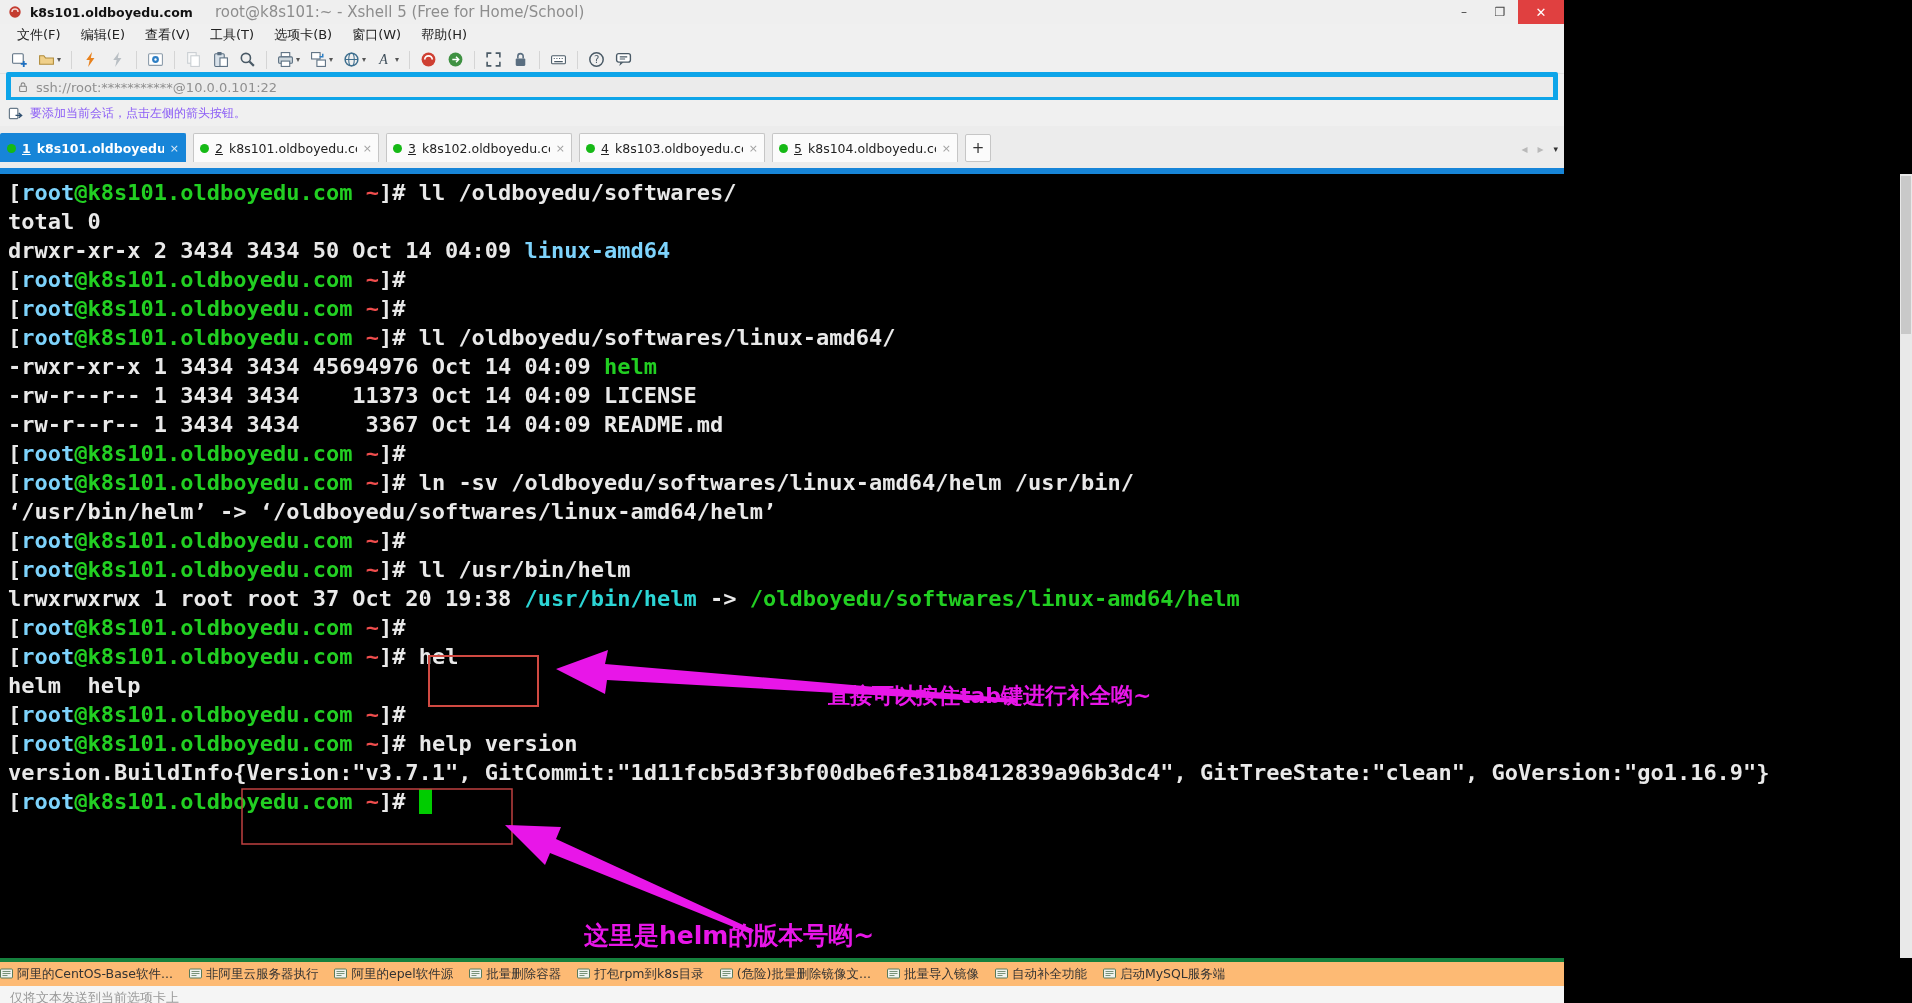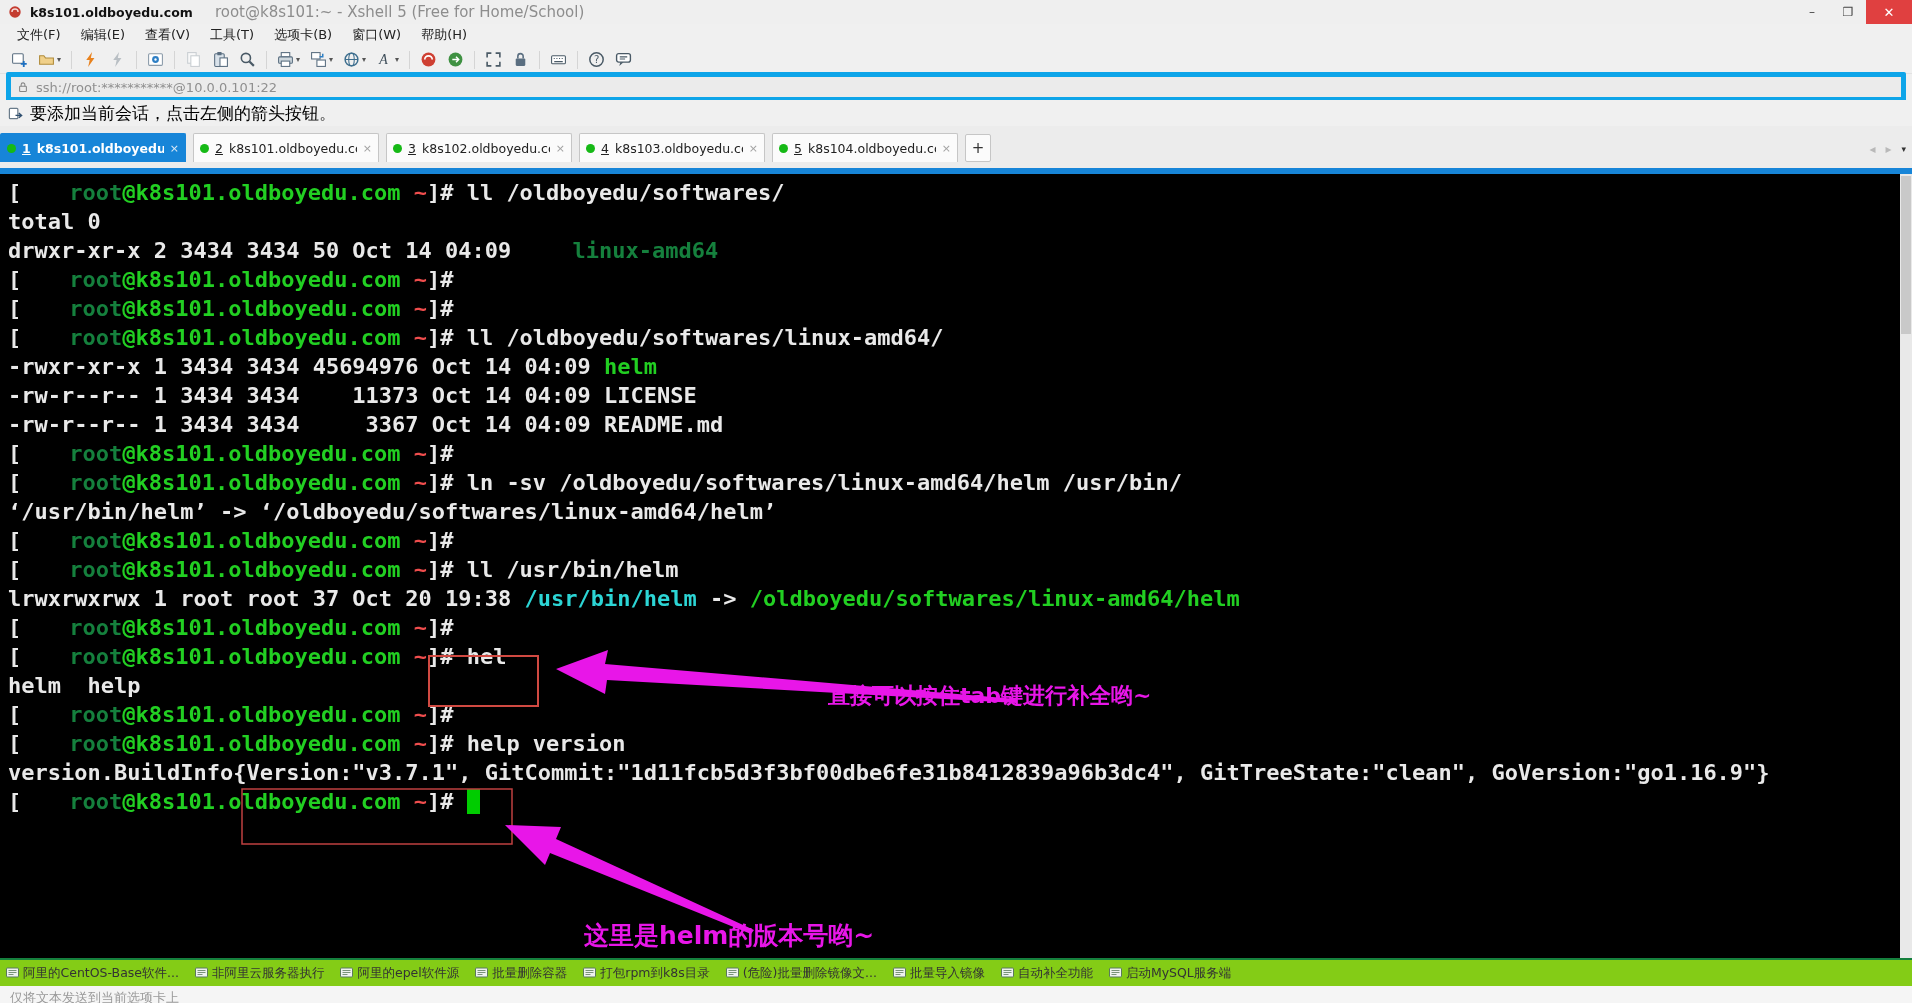--- a/index.html
+++ b/index.html
@@ -1,18 +1,18 @@
 <!DOCTYPE html>
 <html><head>
 <meta charset="utf-8">
 <style>
   html,body{margin:0;padding:0;}
   body{width:1912px;height:1003px;position:relative;overflow:hidden;background:#000;
        font-family:"DejaVu Sans","Liberation Sans",sans-serif;-webkit-font-smoothing:antialiased;}
-  .bar{position:absolute;left:0;width:1912px;box-sizing:border-box;}
+  .bar{position:absolute;left:0;width:1564px;box-sizing:border-box;}
   
   #titlebar{top:0;height:24px;background:#efefef;display:flex;align-items:center;padding-left:8px;}
   #title-host{font-size:12.5px;font-weight:bold;color:#111;margin-left:8px;}
   #title-rest{font-size:15px;color:#8d8d8d;margin-left:22px;}
   #wincontrols{position:absolute;right:0;top:0;height:24px;display:flex;}
   .winbtn{width:36px;height:24px;display:flex;align-items:center;justify-content:center;
           font-size:12px;color:#444;}
   #close-btn{width:46px;background:#e04040;color:#fff;font-size:13px;}
   
   #menubar{top:24px;height:22px;background:#f0f0f0;display:flex;align-items:center;padding-left:8px;gap:2px;}
@@ -23,21 +23,21 @@
   .tb-icon{display:flex;align-items:center;padding:3px 4px;margin:0 1px;}
   .tb-dd{font-size:8px;color:#555;margin-left:2px;}
   .tb-sep{width:1px;height:18px;background:#d5d5d5;margin:0 5px;}
   
   #addrbar{top:74px;height:26px;background:#f0f0f0;display:flex;align-items:center;padding:2px 6px;}
   #addr-field{flex:1;height:20px;background:#ebebeb;border:5px solid #0ea5e9;border-radius:2px;
               display:flex;align-items:center;padding-left:6px;gap:7px;}
   #addr-url{font-size:13px;color:#8f8f8f;}
   
   #infobar{top:100px;height:26px;background:#f0f0f0;display:flex;align-items:center;padding-left:8px;gap:7px;}
-  #info-text{font-size:17px;color:#000000;}
+  #info-text{font-size:12px;color:#8b5cf6;}
   
   #tabarea{top:126px;height:42px;background:#ececec;}
   #tabstrip{position:absolute;left:0;bottom:6px;height:30px;display:flex;align-items:flex-end;gap:7px;padding-left:0;}
   .tab{width:186px;height:29px;background:#fbfbfb;border:1px solid #c6c6c6;border-bottom:none;
        border-radius:2px 2px 0 0;display:flex;align-items:center;padding:0 6px;box-sizing:border-box;gap:6px;}
   .tab.active{background:#1785d8;border-color:#1785d8;}
   .tab .dot{width:9px;height:9px;border-radius:50%;background:#16b916;flex:0 0 auto;}
   .tab .num{font-size:12.5px;color:#222;text-decoration:underline;}
   .tab .host{font-size:12.5px;color:#222;white-space:nowrap;overflow:hidden;flex:1;}
   .tab.active .num,.tab.active .host{color:#fff;font-weight:bold;}
@@ -47,34 +47,34 @@
           display:flex;align-items:center;justify-content:center;font-size:15px;color:#333;}
   #tabnav{position:absolute;right:6px;bottom:12px;display:flex;gap:10px;align-items:center;}
   .tnav{color:#b9b9b9;font-size:12px;}
   #tabmenu-arrow{color:#333;font-size:9px;}
   #bluestrip{top:168px;height:6px;background:#1785d8;}
   
   #term{top:174px;height:784px;background:#000;padding:4px 0 0 8px;
         font-family:"DejaVu Sans Mono","Liberation Mono",monospace;font-size:22px;font-weight:700;
         line-height:29px;}
   .tline{white-space:pre;height:29px;}
-  .seg-w{color:#e9e9e9;} .seg-b{color:#15803d;margin-left:48px;} .seg-g{color:#22cf22;}
+  .seg-w{color:#e9e9e9;} .seg-b{color:#7dd3fc;} .seg-g{color:#22cf22;}
   .seg-r{color:#ef4d4d;} .seg-c{color:#2cd5d5;}
   .seg-cur{background:#00cc00;color:#00cc00;}
   #term-scroll{position:absolute;right:0;top:174px;width:12px;height:784px;background:#e9e9e9;}
   #term-thumb{position:absolute;left:1px;top:2px;width:10px;height:158px;background:#c9c9c9;}
   
   #ann-svg{position:absolute;left:0;top:0;z-index:6;pointer-events:none;}
   .ann-text{position:absolute;z-index:7;color:#e816e8;font-weight:bold;pointer-events:none;
             font-family:"DejaVu Sans","Liberation Sans",sans-serif;}
   #ann-text1{left:828px;top:681px;font-size:22px;}
   #ann-text2{left:584px;top:919px;font-size:25px;}
   
-  #quickbar{top:958px;height:28px;background:#84cc16;border-top:2px solid #15803d;
-            display:flex;align-items:center;padding-left:6px;gap:16px;}
+  #quickbar{top:958px;height:28px;background:#fdba74;border-top:4px solid #15803d;
+            display:flex;align-items:center;gap:16px;}
   .qitem{display:flex;align-items:center;gap:4px;font-size:12.5px;color:#333;white-space:nowrap;}
   
   #statusbar{top:986px;height:17px;background:#f5f5f5;overflow:hidden;}
   #status-text{position:absolute;left:10px;top:3px;font-size:13px;color:#9a9a9a;}
 </style>
 </head>
 <body>
 
 <div class="bar" id="titlebar">
   <svg width="14" height="14" viewBox="0 0 16 16">

